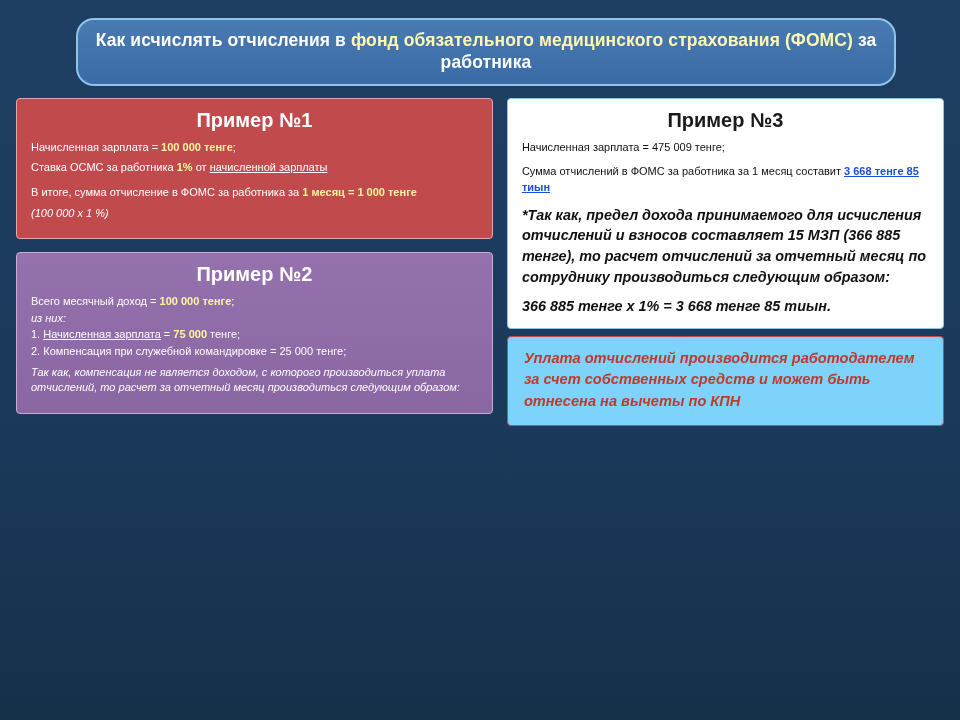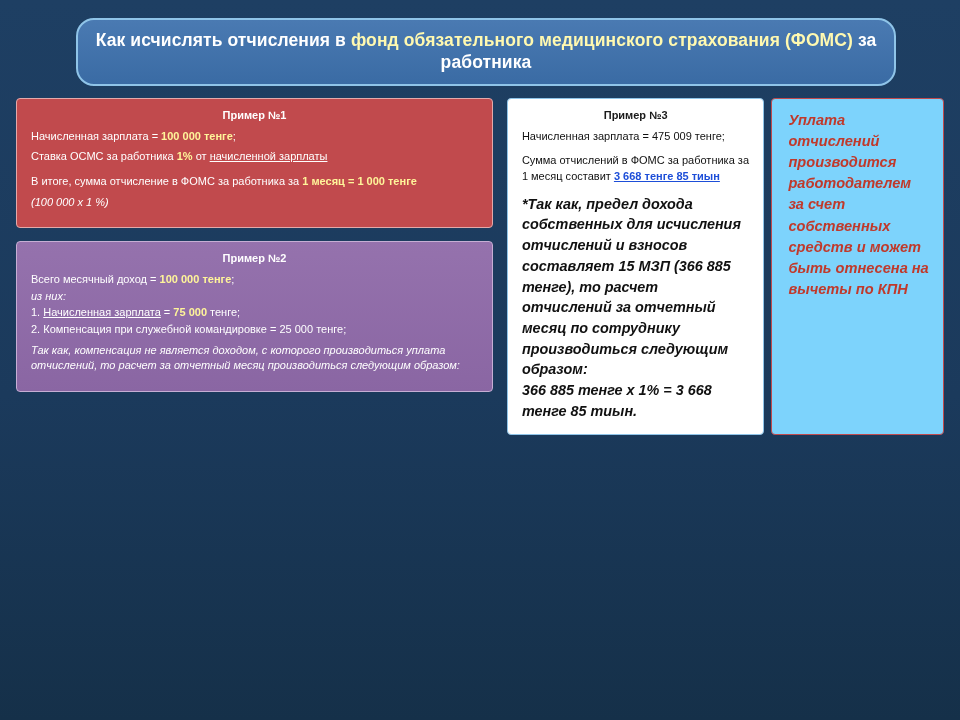--- a/index.html
+++ b/index.html
@@ -38,21 +38,21 @@
   .title-text .hl { color: #fff9b0; }
 
   
   .cols {
     display: flex;
     gap: 14px;
     padding: 0 4px;
     align-items: flex-start;
   }
   .col-left { width: 480px; display: flex; flex-direction: column; gap: 13px; }
-  .col-right { width: 440px; display: flex; gap: 7px; justify-content: flex-end; }
+  .col-right { width: 440px; display: flex; flex-direction: column; gap: 7px; justify-content: flex-end; }
 
   .card {
     border-radius: 4px;
     padding: 10px 14px 12px 14px;
   }
   .card-red {
     background: #c14a4d;
     border: 1px solid #e3a9aa;
   }
   .card-purple {
@@ -66,21 +66,21 @@
   }
   .card-white-red {
     background: #7dd3fc;
     border: 1.5px solid #c14a4d;
     padding: 11px 14px 13px 16px;
   }
 
   .card-title {
     text-align: center;
     font-weight: bold;
-    font-size: 11px;
+    font-size: 20px;
     margin-bottom: 8px;
   }
   .card-red .card-title, .card-purple .card-title { color: #ffffff; }
   .card-white .card-title { color: #1a1a1a; }
 
   .line {
     font-size: 11px;
     line-height: 1.42;
     margin-bottom: 5px;
   }
@@ -159,23 +159,23 @@
 
     <div class="col-right">
 
       <div class="card card-white">
         <div class="card-title">Пример №3</div>
         <div class="line">Начисленная зарплата = 475 009 тенге;</div>
         <div class="line gap">
           <span>Сумма отчислений в ФОМС за работника за 1 месяц составит </span><b class="accent">3 668 тенге 85 тиын</b>
         </div>
         <div class="note" style="margin-top:9px">
-          <span>*Так как, предел дохода собственных для исчисления отчислений и взносов составляет </span><span>15 МЗП (366 885 тенге)</span><span>, то расчет отчислений за отчетный месяц по сотруднику производиться следующим образом:</span>
+          <span>*Так как, предел дохода принимаемого для исчисления отчислений и взносов составляет </span><span>15 МЗП (366 885 тенге)</span><span>, то расчет отчислений за отчетный месяц по сотруднику производиться следующим образом:</span>
         </div>
-        <div class="note" style="">366 885 тенге х 1% = 3 668 тенге 85 тиын.</div>
+        <div class="note" style="margin-top:8px">366 885 тенге х 1% = 3 668 тенге 85 тиын.</div>
       </div>
 
       <div class="card card-white-red">
         <div class="redbox-line">Уплата отчислений производится работодателем за счет собственных средств и может быть отнесена на вычеты по КПН</div>
       </div>
 
     </div>
   </div>
 </div>
 

